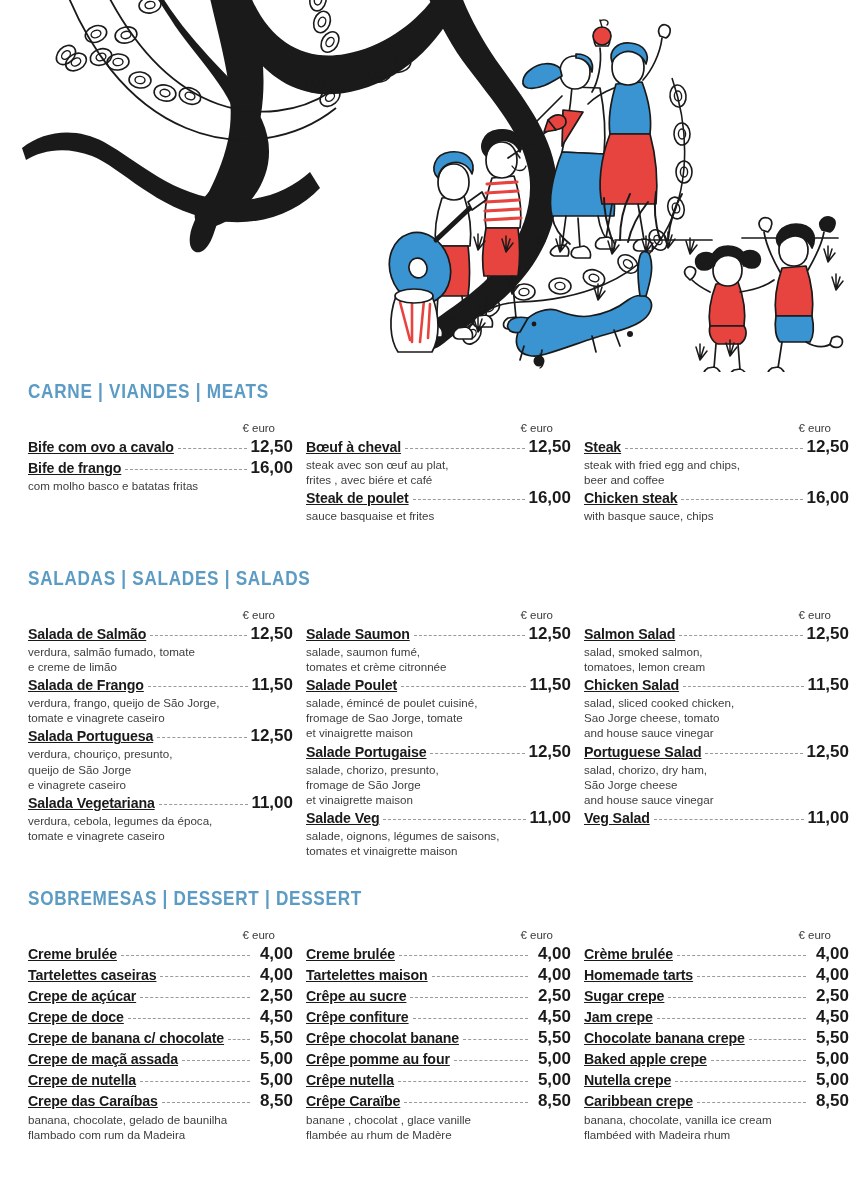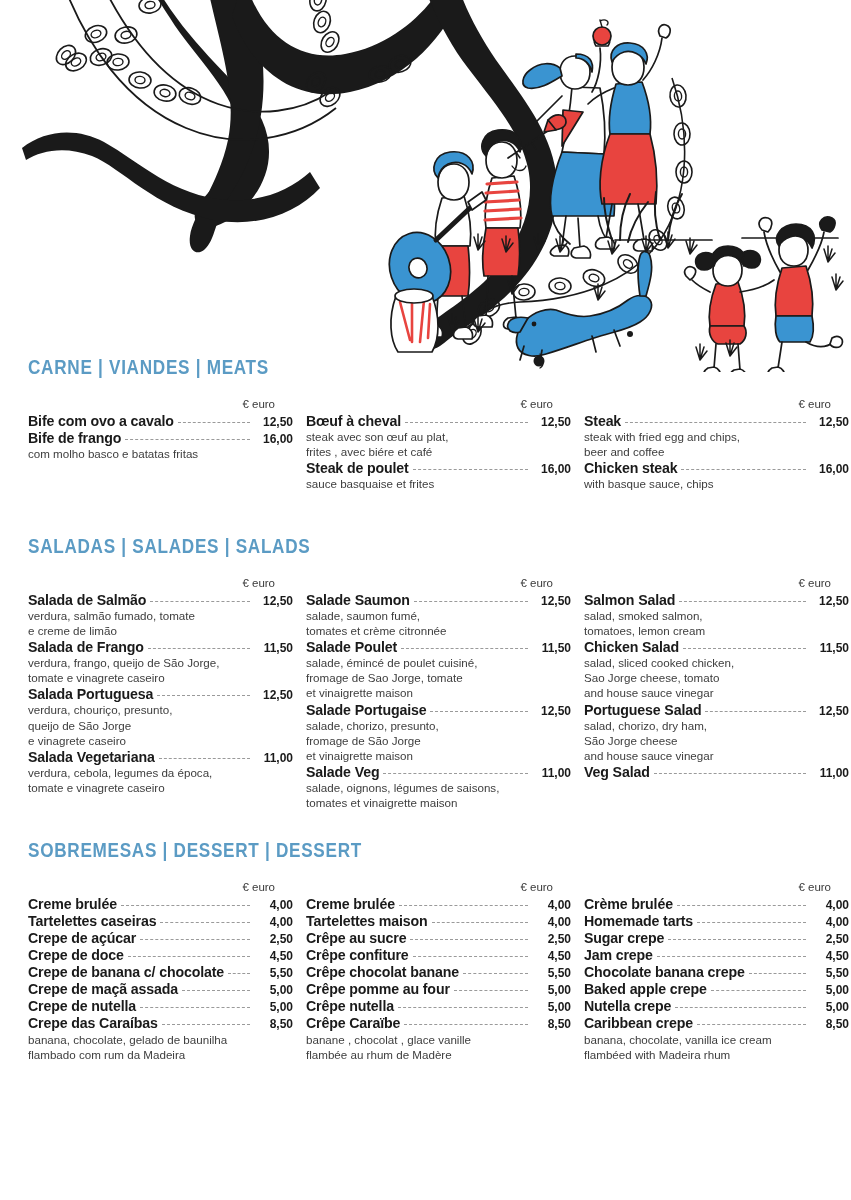--- a/index.html
+++ b/index.html
@@ -18,21 +18,21 @@
     position: absolute;
     top: 0; left: 0;
     width: 851px; height: 372px;
     pointer-events: none;
   }
   #illustration svg { display: block; width: 851px; height: 372px; }
 
   
   #menu {
     position: absolute;
-    top: 352px; left: 0;
+    top: 376px; left: 0;
     width: 778px;
     padding: 0 28px 0 28px;
   }
 
   .section { margin-bottom: 0; }
   .section-title {
     color: #5b9bc4;
     font-weight: bold;
     font-size: 19.5px;
     letter-spacing: 0.8px;
@@ -65,31 +65,32 @@
     display: flex;
     align-items: baseline;
     width: 100%;
   }
   .item-name {
     font-size: 14.2px;
     font-weight: bold;
     color: #1a1a1a;
     white-space: nowrap;
     letter-spacing: -0.15px;
+    text-decoration: underline;
   }
   .leader {
     flex: 1 1 auto;
     min-width: 6px;
     margin: 0 3px 0 4px;
     border-bottom: 1.5px dashed #9a9a9a;
     transform: translateY(-3px);
     height: 0;
   }
   .item-price {
-    font-size: 12px;
+    font-size: 17px;
     font-weight: bold;
     color: #1a1a1a;
     white-space: nowrap;
     text-align: right;
     min-width: 40px;
   }
   .item-desc {
     font-size: 11.6px;
     line-height: 15.2px;
     color: #3d3d3d;

